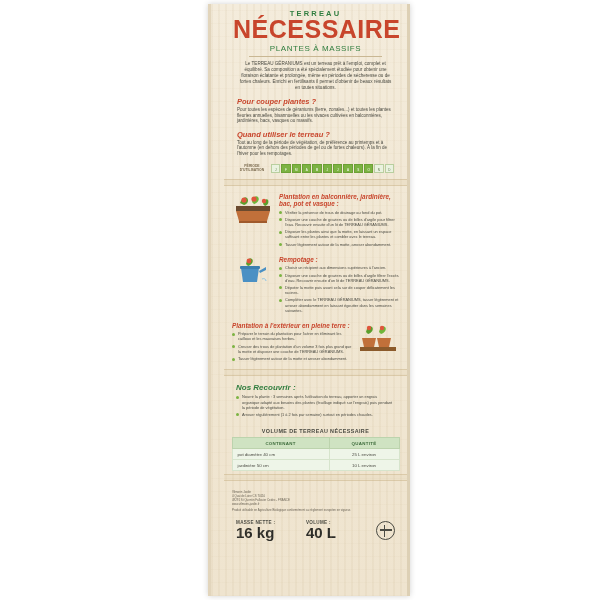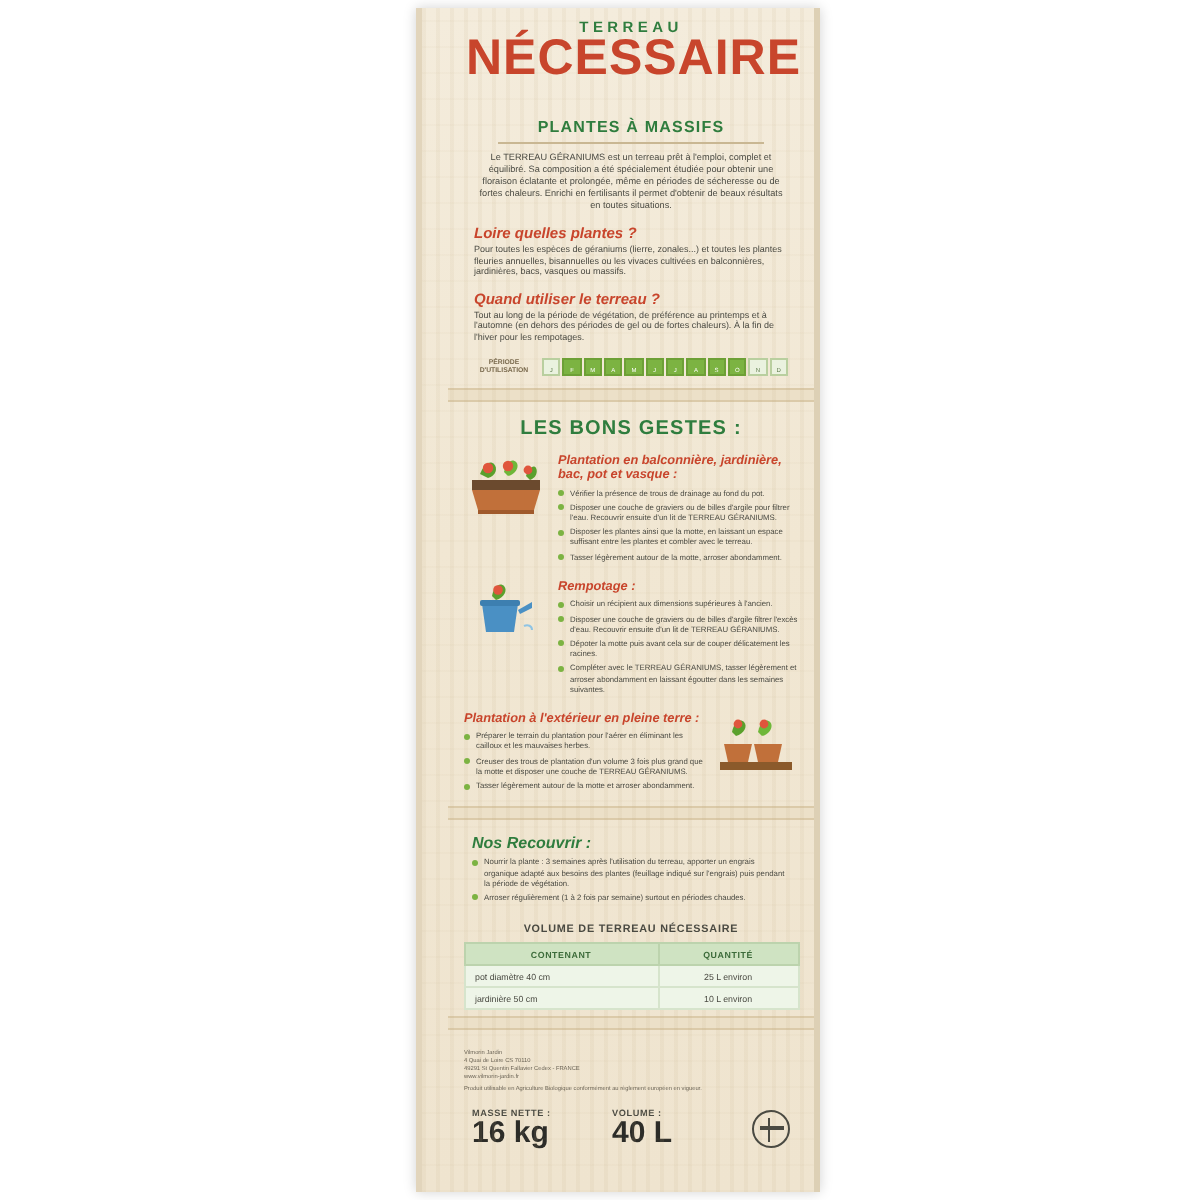--- a/index.html
+++ b/index.html
@@ -63,23 +63,23 @@
     line-height: 25px;
     letter-spacing: .5px;
     color: #c8452c;
     font-weight: bold;
     font-family: "Liberation Sans", sans-serif;
     margin-top: -1px;
   }
   .subtitle {
     font-size: 8px;
     color: #2f7d3e;
-    font-weight: bold;
+    font-weight: normal;
     letter-spacing: .6px;
-    margin-top: 17px;
+    margin-top: 2px;
   }
   .rule {
     height: 1px;
     background: #c9b793;
     margin: 3px 16px 4px 16px;
   }
   .intro {
     font-size: 4.6px;
     line-height: 6px;
     color: #4a4a42;
@@ -278,21 +278,21 @@
 
 <div id="package">
 
   <div class="panel top">
     <div class="terreau">TERREAU</div>
     <div class="title">NÉCESSAIRE</div>
     <div class="subtitle">PLANTES À MASSIFS</div>
     <div class="rule"></div>
     <div class="intro">Le TERREAU GÉRANIUMS est un terreau prêt à l'emploi, complet et équilibré. Sa composition a été spécialement étudiée pour obtenir une floraison éclatante et prolongée, même en périodes de sécheresse ou de fortes chaleurs. Enrichi en fertilisants il permet d'obtenir de beaux résultats en toutes situations.</div>
 
-    <div class="q-head">Loire quelles plantes ?</div>
+    <div class="q-head">Pour couper plantes ?</div>
     <div class="q-body">Pour toutes les espèces de géraniums (lierre, zonales...) et toutes les plantes fleuries annuelles, bisannuelles ou les vivaces cultivées en balconnières, jardinières, bacs, vasques ou massifs.</div>
 
     <div class="q-head">Quand utiliser le terreau ?</div>
     <div class="q-body">Tout au long de la période de végétation, de préférence au printemps et à l'automne (en dehors des périodes de gel ou de fortes chaleurs). À la fin de l'hiver pour les rempotages.</div>
 
     <div class="usage">
       <div class="usage-label">PÉRIODE D'UTILISATION</div>
       <div class="months" id="months">
           <div class="month">J</div>
           <div class="month on">F</div>
@@ -306,21 +306,20 @@
           <div class="month on">O</div>
           <div class="month">N</div>
           <div class="month">D</div>
         </div>
     </div>
   </div>
 
   <div class="sect-divider"></div>
 
   <div class="panel">
-    <div class="gestes-head">LES BONS GESTES :</div>
 
     <div class="step">
       <div class="step-icon">
         <svg width="42" height="34" viewBox="0 0 42 34">
           <path d="M8 12c2-5 5-7 7-5s1 6-3 7z" fill="#5aa02c"></path>
           <path d="M20 11c1-5 4-7 6-5s0 6-4 7z" fill="#6fb73a"></path>
           <path d="M31 13c1-4 4-6 5-4s0 5-3 6z" fill="#5aa02c"></path>
           <circle cx="12" cy="9" r="2.6" fill="#e0553c"></circle>
           <circle cx="22" cy="8" r="2.6" fill="#e0553c"></circle>
           <circle cx="32" cy="10" r="2.2" fill="#e0553c"></circle>

